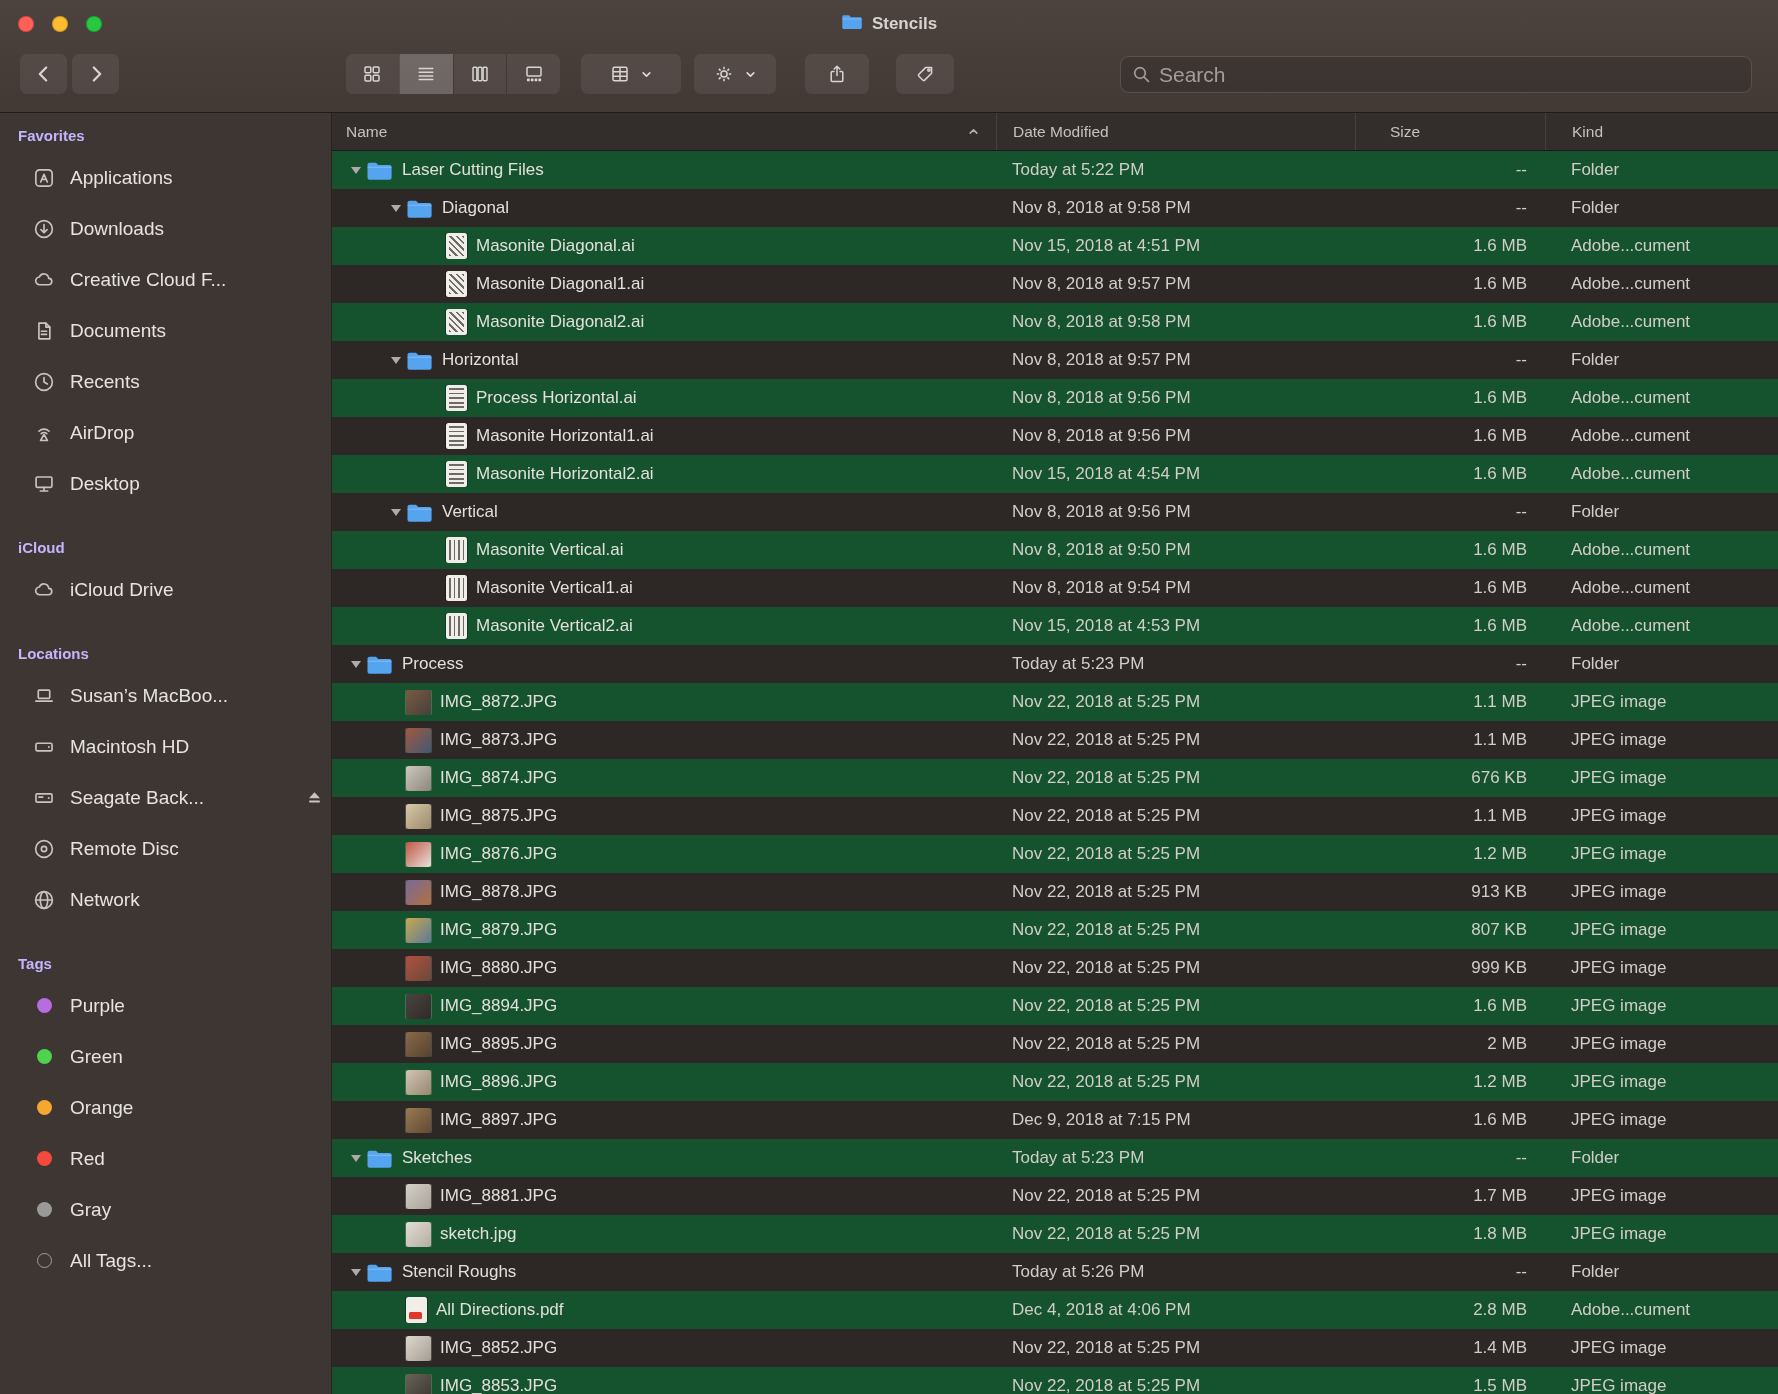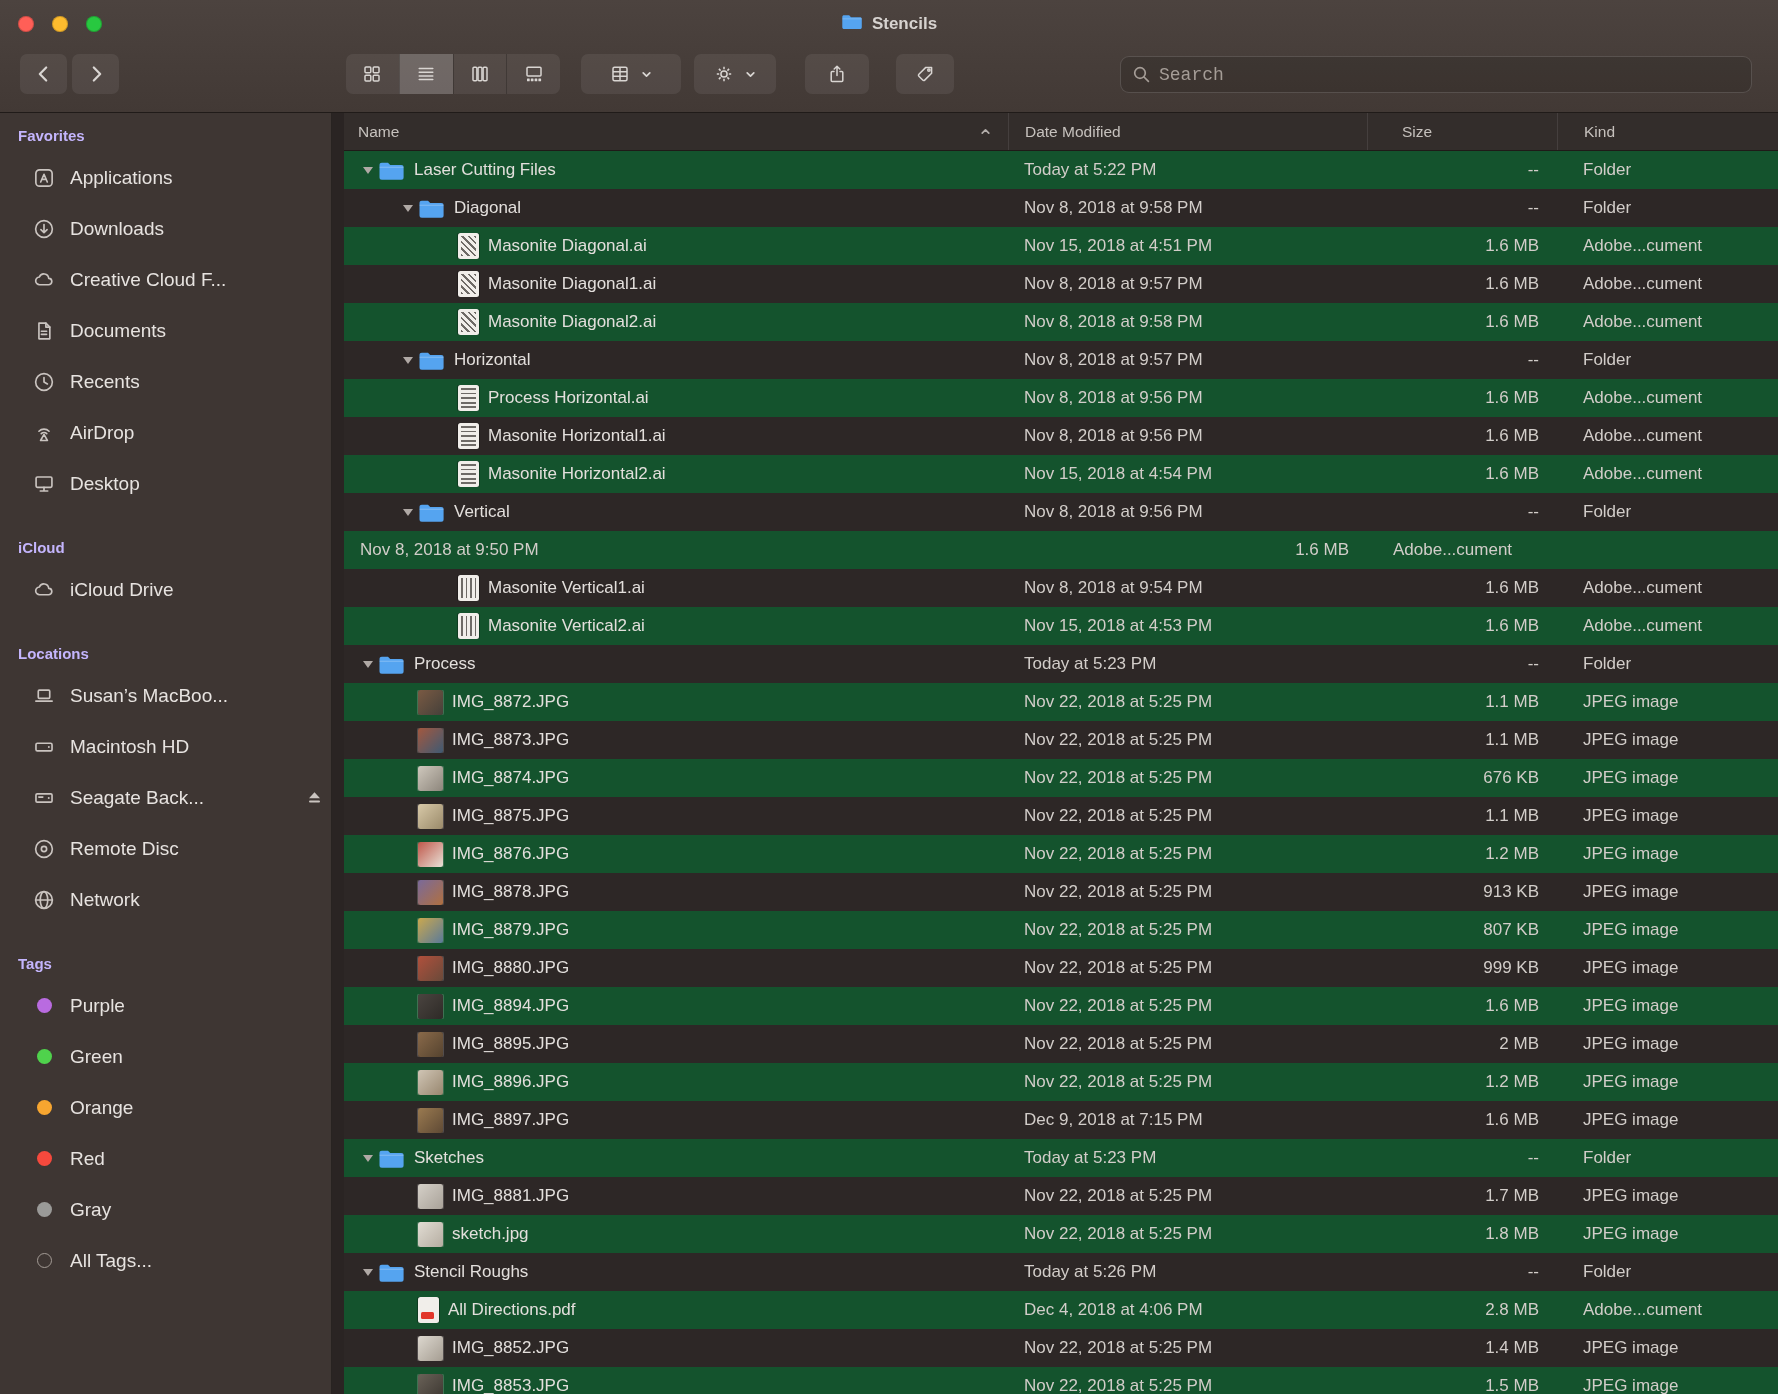--- a/index.html
+++ b/index.html
@@ -43,21 +43,21 @@
   .act  { left: 694px; width: 82px;  gap: 10px; }
   .shr  { left: 805px; width: 64px; }
   .tagb { left: 896px; width: 58px; }
   .search {
     position: absolute; left: 1120px; right: 26px; top: 8px; height: 37px;
     background: rgba(0,0,0,0.13); border: 1px solid rgba(255,255,255,0.14);
     border-radius: 9px; display: flex; align-items: center; padding: 0 11px; gap: 8px;
   }
   .search input {
     flex: 1; background: transparent; border: none; outline: none;
-    color: #e4e0dd; font-size: 18px; font-family: Liberation Mono, monospace;
+    color: #e4e0dd; font-size: 21px; font-family: Liberation Sans, sans-serif;
   }
   .search input::placeholder { color: #a59d97; }
 
   
   .win-body { position: absolute; top: 113px; left: 0; right: 0; bottom: 0; display: flex; }
 
   
   .sidebar {
     width: 332px; flex: none; background: #3e3633;
     border-right: 1px solid rgba(0,0,0,0.35); overflow: hidden;
@@ -69,21 +69,21 @@
     padding: 0 8px 0 32px; gap: 14px;
     font-size: 19px; color: #e7e3e0; white-space: nowrap;
   }
   .sb-icon { width: 24px; flex: none; display: flex; justify-content: center; align-items: center; }
   .sb-label { flex: 1; overflow: hidden; text-overflow: ellipsis; }
   .tag-dot { width: 15px; height: 15px; border-radius: 50%; }
   .tag-dot.outline { background: transparent !important; border: 1.5px solid #a39b95; }
   .eject { flex: none; display: flex; align-items: center; }
 
   
-  .content { flex: 1; display: flex; flex-direction: column; overflow: hidden; background: #2a2423; margin-left: 12px; }
+  .content { flex: 1; display: flex; flex-direction: column; overflow: hidden; background: #2a2423; }
   .list-header {
     flex: none; height: 38px; background: #332d2b; border-bottom: 1px solid #1f1a18;
     display: grid; grid-template-columns: 664px 359px 190px 1fr;
   }
   .lh-cell {
     display: flex; align-items: center; position: relative;
     color: #c6c1bd; font-size: 15.5px; white-space: nowrap;
   }
   .lh-cell.c-name { padding-left: 14px; }
   .lh-cell.c-date { padding-left: 16px; }
@@ -552,20 +552,26 @@
                   <rect x="1.5" y="6.7" width="24.1" height="1.1" fill="rgba(255,255,255,0.25)"></rect>
                 </svg>
               </span>
               <span class="fname">Vertical</span>
             </div>
             <div class="cell date">Nov 8, 2018 at 9:56 PM</div>
             <div class="cell size">--</div>
             <div class="cell kind">Folder</div>
           </div>
           <div class="row alt-a">
+            <div class="name-cell">
+              <span class="indent" style="width: 94px;"></span>
+              <span class="tri"></span>
+              <span class="file-icon page preview-vertical"></span>
+              <span class="fname">Masonite Vertical.ai</span>
+            </div>
             <div class="cell date">Nov 8, 2018 at 9:50 PM</div>
             <div class="cell size">1.6 MB</div>
             <div class="cell kind">Adobe...cument</div>
           </div>
           <div class="row alt-b">
             <div class="name-cell">
               <span class="indent" style="width: 94px;"></span>
               <span class="tri"></span>
               <span class="file-icon page preview-vertical"></span>
               <span class="fname">Masonite Vertical1.ai</span>

